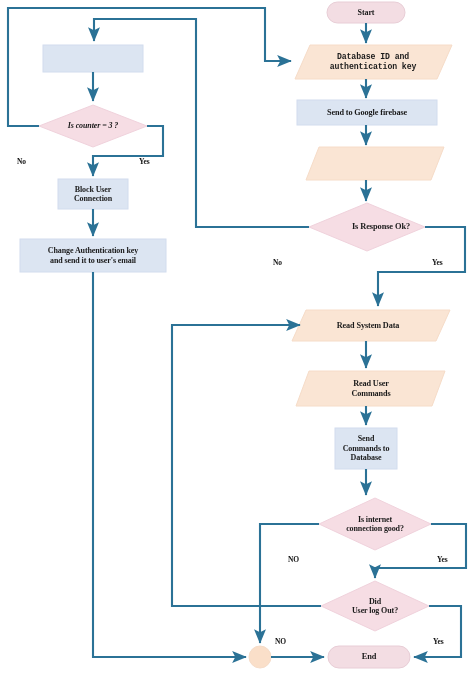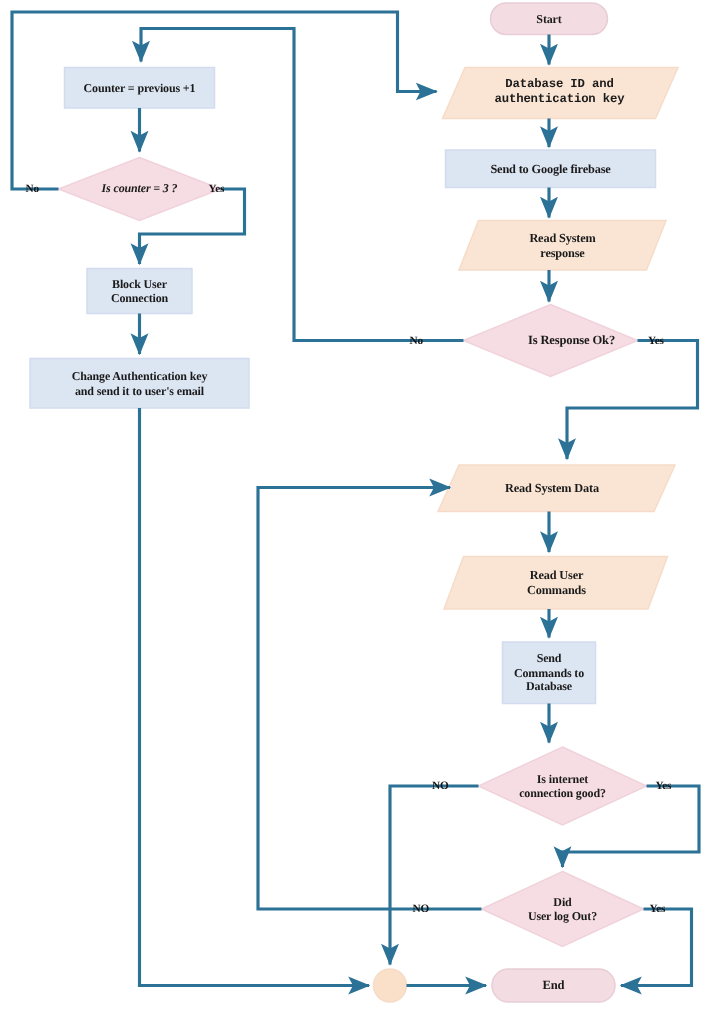--- a/index.html
+++ b/index.html
@@ -19,20 +19,21 @@
     border-radius:10px;
   }
   .edge-label{
     position:absolute;
     font-family:"Liberation Serif", serif;
     font-weight:bold;
     font-size:7.5px;
     color:#141414;
     white-space:nowrap;
     letter-spacing:-0.1px;
+    margin-top:36px;
   }
 </style>
 </head>
 <body>
 
 <div id="chart-root">
 
   <svg viewBox="0 0 474 673">
     <defs>
       <marker id="arw" markerWidth="9" markerHeight="9" refX="6.6" refY="3.2" orient="auto" markerUnits="strokeWidth">
@@ -117,26 +118,23 @@
     </g>
   </svg>
 
   <div class="node-label" style="left:327px;top:2px;width:78px;height:21px;font-size:8px;">Start</div>
 
   <div class="node-label" style="left:299px;top:45px;width:148px;height:34px;font-size:8.2px;white-space:pre-line;font-family:Liberation Mono, monospace;">Database ID and
 authentication key</div>
 
   <div class="node-label" style="left:297px;top:100px;width:140px;height:25px;font-size:8.2px;">Send to Google firebase</div>
 
-  <div class="node-label" style="left:308px;top:147px;width:134px;height:33px;font-size:8.2px;white-space:pre-line;">Read System
-response</div>
 
   <div class="node-label" style="left:328px;top:214px;width:106px;height:26px;font-size:8.4px;">Is Response Ok?</div>
 
-  <div class="node-label" style="left:43px;top:45px;width:100px;height:27px;font-size:8px;">Counter = previous +1</div>
 
   <div class="node-label" style="left:43px;top:114px;width:100px;height:24px;font-size:8px;font-style:italic;">Is counter = 3 ?</div>
 
   <div class="node-label" style="left:58px;top:179px;width:70px;height:30px;font-size:8px;white-space:pre-line;">Block User
 Connection</div>
 
   <div class="node-label" style="left:20px;top:239px;width:146px;height:33px;font-size:8px;white-space:pre-line;">Change Authentication key
 and send it to user's email</div>
 
   <div class="node-label" style="left:296px;top:310px;width:144px;height:31px;font-size:8.2px;">Read System Data</div>

